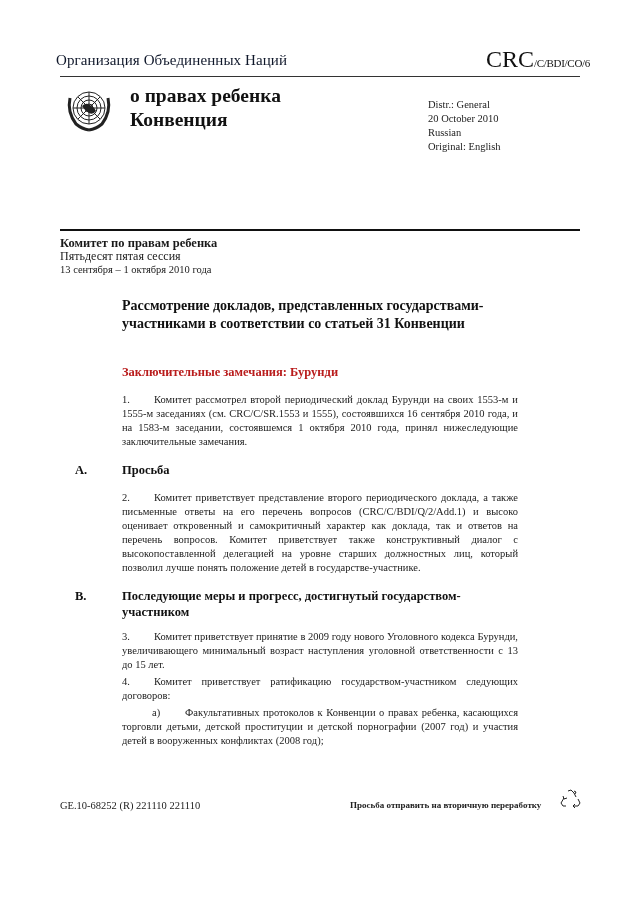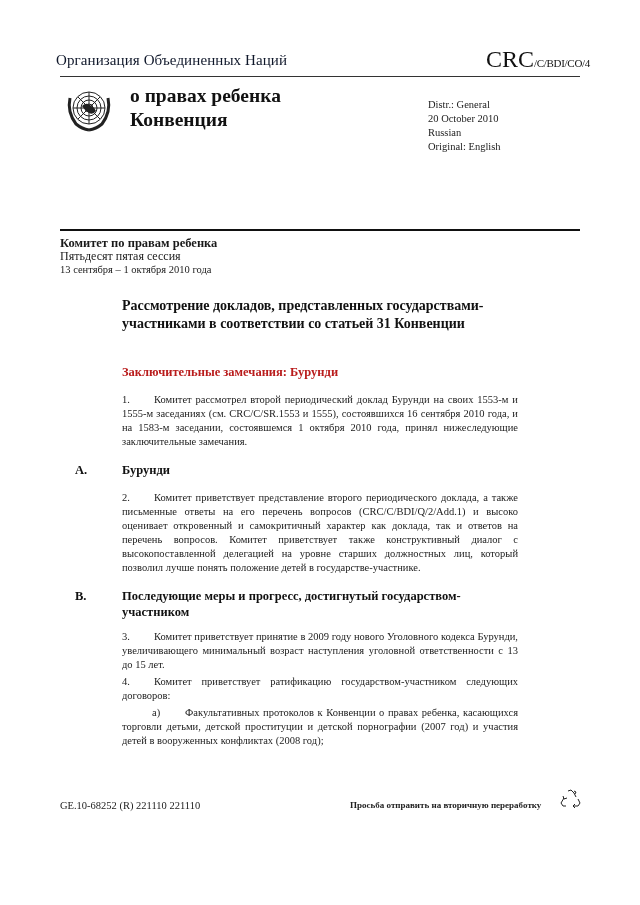--- a/index.html
+++ b/index.html
@@ -28,21 +28,21 @@
     .sub-item { left: 122px; width: 396px; font-size: 10.5px; line-height: 14px; text-align: justify; color: #222; }
     .sub-item .lbl { display: inline-block; margin-left: 30px; width: 33px; }
     .footer-left { left: 60px; top: 800px; font-size: 10.5px; color: #222; }
     .footer-right { left: 350px; top: 800px; font-size: 9px; font-weight: bold; color: #222; }
     .recycle { left: 560px; top: 788px; width: 22px; height: 22px; }
   </style>
 </head>
 <body>
 
 <div class="abs org">Организация Объединенных Наций</div>
-<div class="abs symbol"><span>CRC</span><span class="sub">/C/BDI/CO/4</span></div>
+<div class="abs symbol"><span>CRC</span><span class="sub">/C/BDI/CO/6</span></div>
 <div class="abs rule-top"></div>
 
 <div class="abs logo">
   <svg width="50" height="50" viewBox="0 0 50 50">
     <g fill="none" stroke="#222" stroke-width="1">
       <circle cx="25" cy="24" r="16"></circle>
       <circle cx="25" cy="24" r="12"></circle>
       <circle cx="25" cy="24" r="8"></circle>
       <circle cx="25" cy="24" r="4"></circle>
       <line x1="25" y1="8" x2="25" y2="40"></line>
@@ -74,21 +74,21 @@
   <div class="c3">13 сентября – 1 октября 2010 года</div>
 </div>
 
 <div class="abs main-title">Рассмотрение докладов, представленных государствами-участниками в соответствии со статьей 31 Конвенции</div>
 <div class="abs sub-title">Заключительные замечания: Бурунди</div>
 
 <div class="abs para" style="top:393px;"><span class="num">1.</span><span>Комитет рассмотрел второй периодический доклад Бурунди на своих 1553-м и 1555-м заседаниях (см. CRC/C/SR.1553 и 1555), состоявшихся 16 сентября 2010 года, и на 1583-м заседании, состоявшемся 1 октября 2010 года, принял нижеследующие заключительные замечания.</span></div>
 
 <div class="abs section" style="top:462px;">
     <span class="letter">A.</span>
-    <span class="stitle">Бурунди</span>
+    <span class="stitle">Просьба</span>
   </div>
 
 <div class="abs para" style="top:491px;"><span class="num">2.</span><span>Комитет приветствует представление второго периодического доклада, а также письменные ответы на его перечень вопросов (CRC/C/BDI/Q/2/Add.1) и высоко оценивает откровенный и самокритичный характер как доклада, так и ответов на перечень вопросов. Комитет приветствует также конструктивный диалог с высокопоставленной делегацией на уровне старших должностных лиц, который позволил лучше понять положение детей в государстве-участнике.</span></div>
 
 <div class="abs section" style="top:588px;">
     <span class="letter">B.</span>
     <span class="stitle">Последующие меры и прогресс, достигнутый государством-участником</span>
   </div>
 
 <div class="abs para" style="top:630px;"><span class="num">3.</span><span>Комитет приветствует принятие в 2009 году нового Уголовного кодекса Бурунди, увеличивающего минимальный возраст наступления уголовной ответственности с 13 до 15 лет.</span></div>

